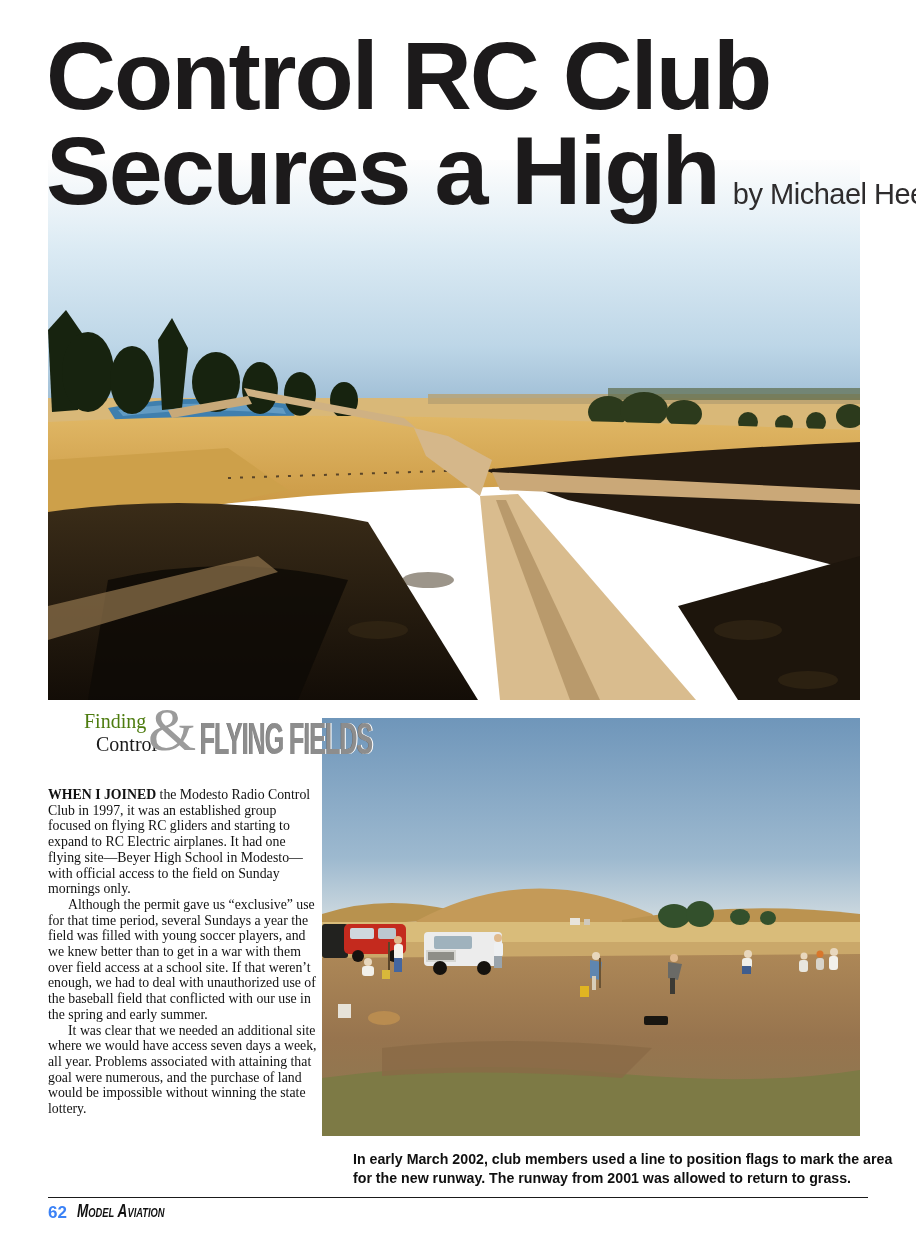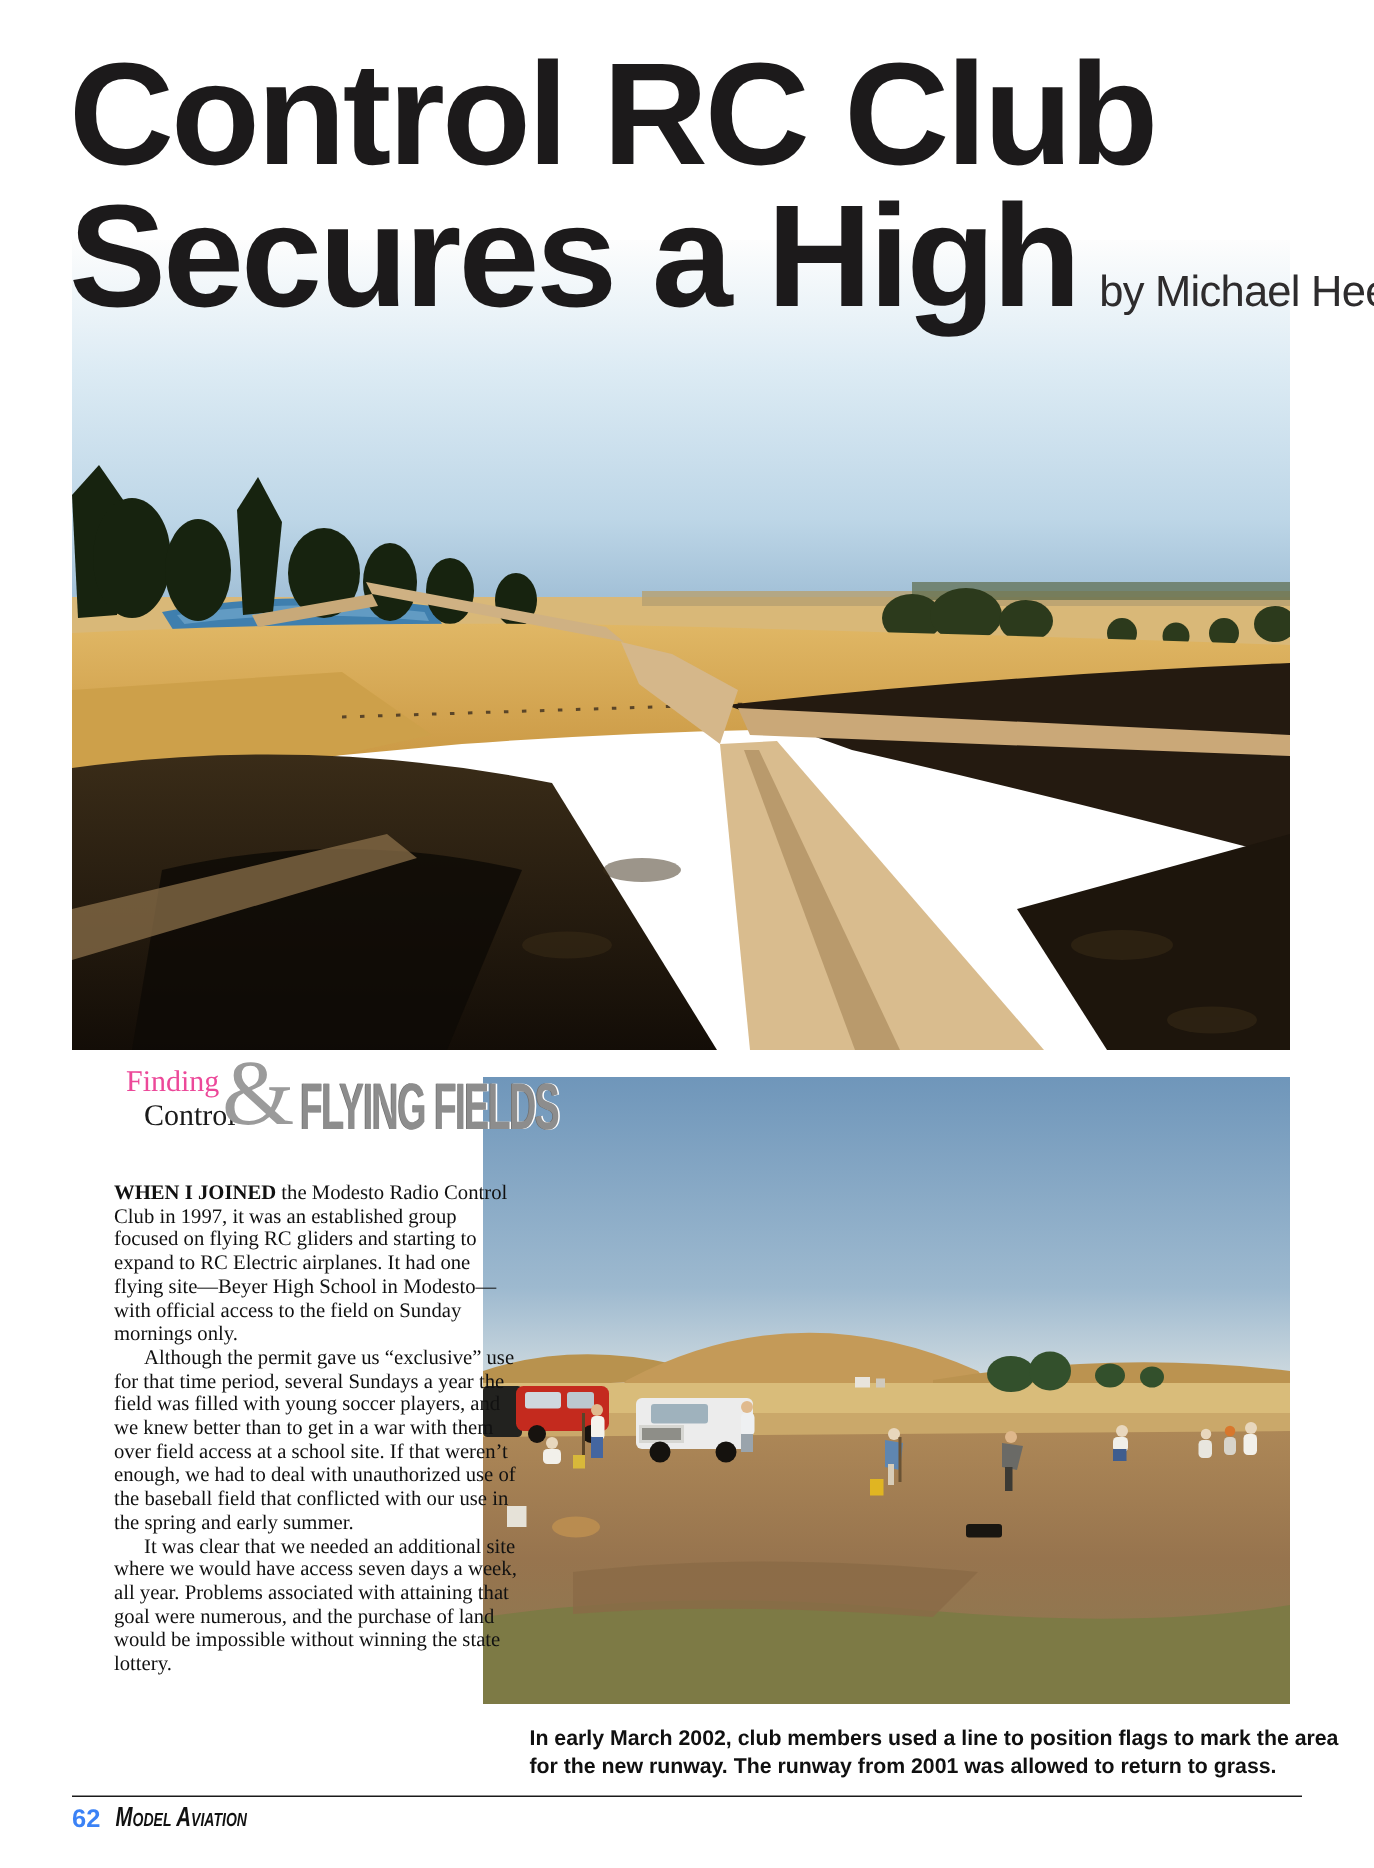--- a/index.html
+++ b/index.html
@@ -17,34 +17,34 @@
   
   .photo1{position:absolute;left:48px;top:160px;width:812px;height:540px;z-index:1;}
   .photo1 svg{display:block;}
   .photo1-caption{position:absolute;left:16px;top:466px;width:262px;
                   color:#ffffff;font-weight:bold;font-size:13.2px;line-height:15.6px;
                   letter-spacing:0.6px;text-shadow:0 1px 2px rgba(0,0,0,.7);}
 
   
   .series-logo{position:absolute;left:48px;top:706px;width:280px;height:72px;z-index:4;}
   .logo-finding{position:absolute;left:36px;top:4px;font-family:"Liberation Serif",serif;
-                font-size:20px;color:#ec4899;}
+                font-size:20px;color:#4d7c0f;}
   .logo-keeping{position:absolute;left:48px;top:27px;font-family:"Liberation Serif",serif;
                 font-size:20px;color:#1a1a1a;}
   .logo-amp{position:absolute;left:100px;top:-12px;font-family:"Liberation Serif",serif;
             font-size:62px;color:#9b9b9b;}
   .logo-series{position:absolute;left:152px;top:8px;font-weight:bold;font-size:25px;
                letter-spacing:-1px;color:#8d8d8d;transform:scaleY(1.75) scaleX(1.0);
                transform-origin:top left;white-space:nowrap;
                text-shadow:1px 0 0 #ffffff, -0.5px 0 0 #6f6f6f;}
 
   
   .article{position:absolute;left:48px;top:787px;width:272px;
            font-family:"Liberation Serif",serif;font-size:13.8px;line-height:15.7px;
-           color:#111111;text-align:left;z-index:4;margin-left:28px;}
+           color:#111111;text-align:left;z-index:4;}
   .article p{margin:0;}
   .article p.indented{text-indent:20px;}
   .lead-in{font-weight:bold;}
 
   
   .photo2{position:absolute;left:322px;top:718px;width:538px;height:418px;z-index:2;}
   .photo2 svg{display:block;}
   .photo2-caption{position:absolute;left:322px;top:1150px;width:544px;color:#101010;
                   font-weight:bold;font-size:14.2px;line-height:19px;z-index:3;margin-left:31px;}
 

